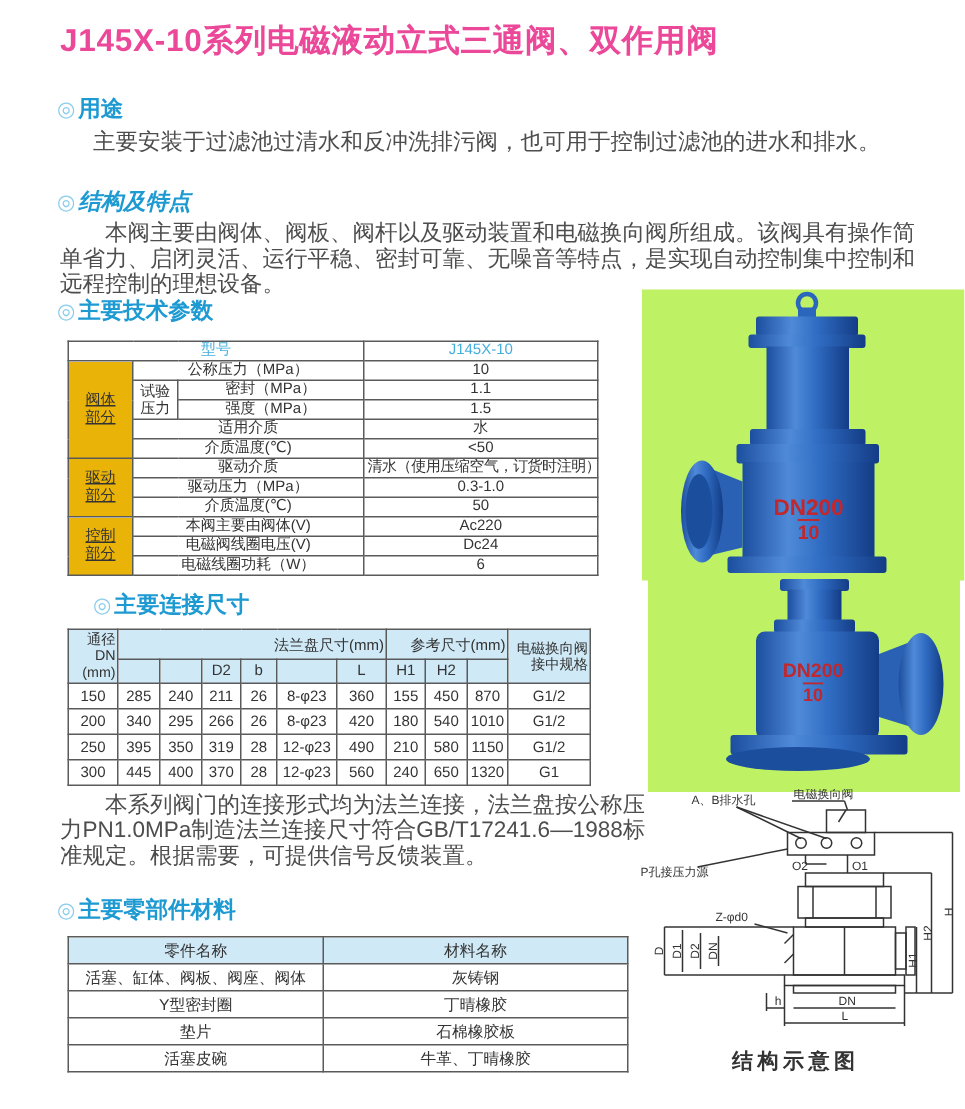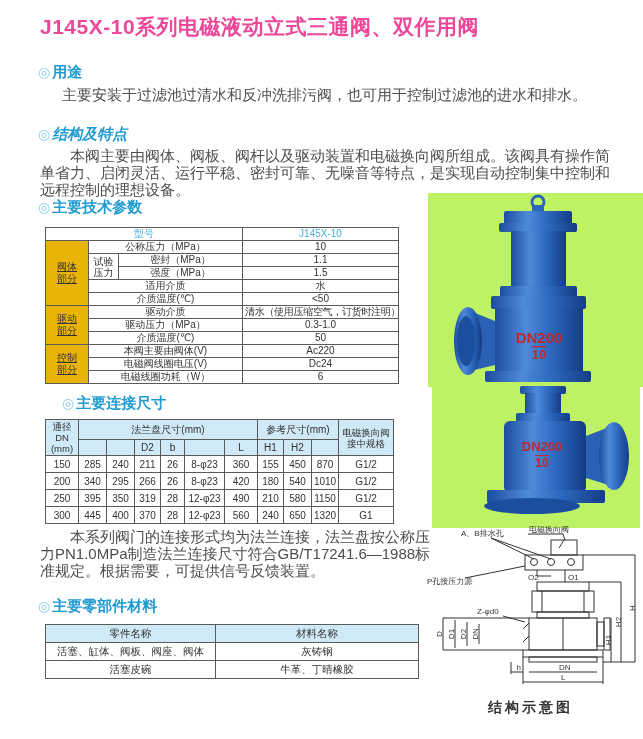--- a/index.html
+++ b/index.html
@@ -31,21 +31,21 @@
   
   .tech { left:45px; top:227px; width:353px; }
   .tech td { height:12px; line-height:12px; padding:0 2px; }
   .tech .model-row td { color:#45aede; }
   .tech .sub-cell { white-space:pre-line; line-height:11px; }
   .tech .long-val { font-size:10px; letter-spacing:-0.3px; }
 
   
   .dims { left:45px; top:419px; width:348px; }
   .dims td { height:17px; padding:0 1px; }
-  .dims .hA td { height:20px; }
+  .dims .hA td { height:20px;text-align:right; }
   .dims .hB td { height:16px; }
   .dims .pre { white-space:pre-line; line-height:11px; font-size:9.5px; }
 
   
   .mats { left:45px; top:624px; width:373px; }
   .mats td { height:18px; font-size:10.5px; }
 
   
   .photo { background:#bef264; }
 
@@ -298,20 +298,28 @@
       <col style="width:203px">
     </colgroup>
   <tbody>
       <tr>
     <td class="hdr-cell">零件名称</td>
     <td class="hdr-cell">材料名称</td>
   </tr>
   <tr>
     <td>活塞、缸体、阀板、阀座、阀体</td>
     <td>灰铸钢</td>
+  </tr>
+  <tr>
+    <td>Y型密封圈</td>
+    <td>丁晴橡胶</td>
+  </tr>
+  <tr>
+    <td>垫片</td>
+    <td>石棉橡胶板</td>
   </tr>
   <tr>
     <td>活塞皮碗</td>
     <td>牛革、丁晴橡胶</td>
   </tr>
 </tbody>
   </table>
 
 <div class="abs" style="left:425px;top:526px;width:218px;height:172px;">
 <svg width="218" height="172" viewBox="0 0 218 172">

